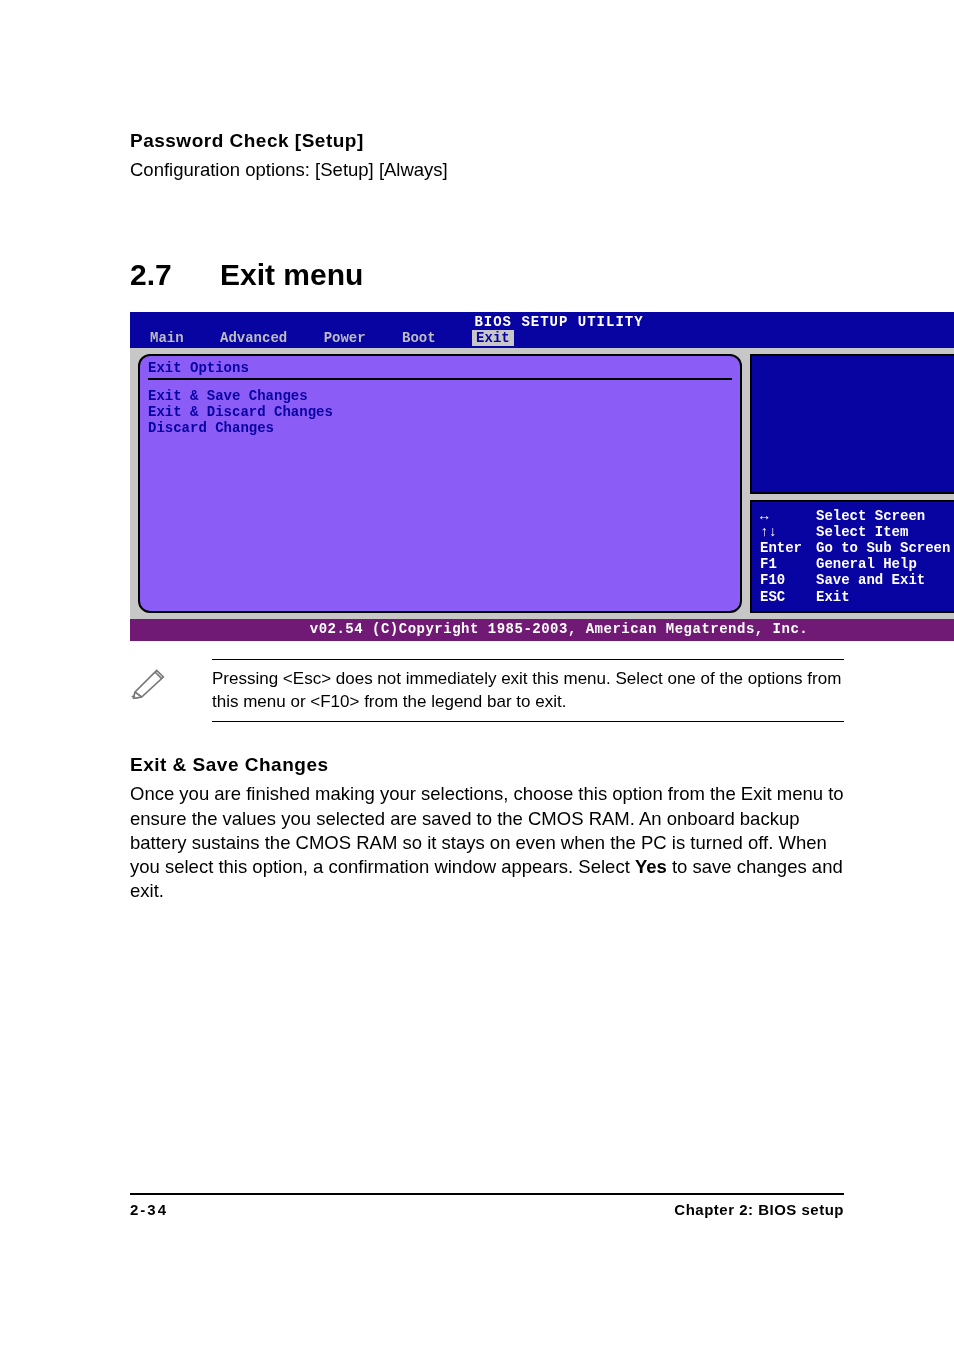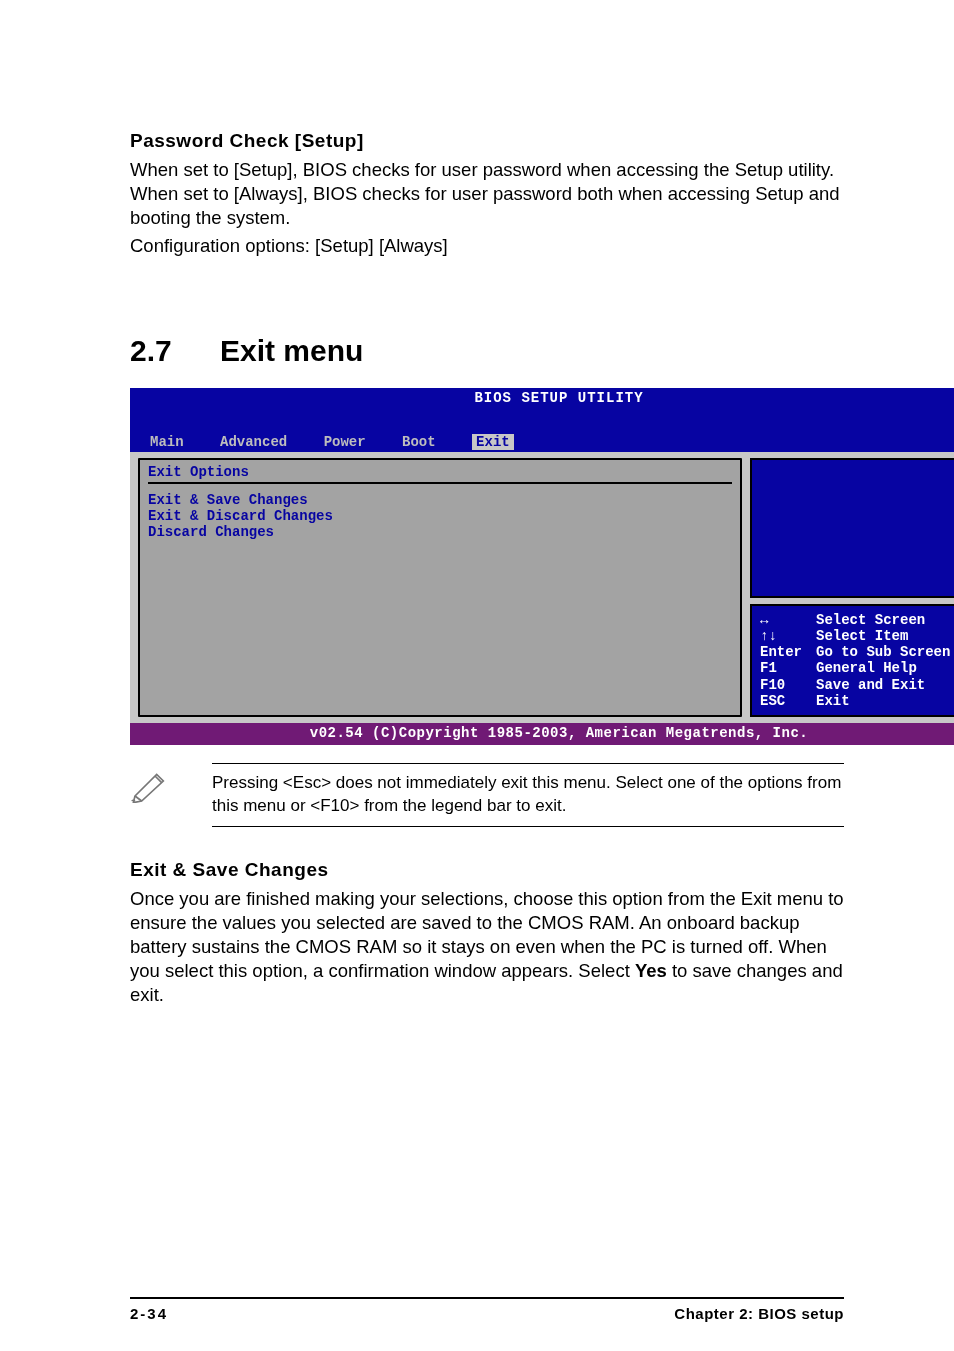--- a/index.html
+++ b/index.html
@@ -54,40 +54,39 @@
     font-size: 14px;
     letter-spacing: 1px;
   }
   .bios-menubar {
     padding: 0 20px 2px 20px;
   }
   .bios-menubar span {
     display: inline-block;
     margin-right: 28px;
     color: #bdbdbd;
-    margin-top: 28px;
   }
   .bios-menubar .sel {
     background: #c7c7c7;
     color: #0704a2;
     padding: 0 4px;
   }
   .bios-body {
     background: #c7c7c7;
     color: #0704a2;
     padding: 6px 8px 6px 8px;
     display: flex;
     gap: 8px;
   }
   .bios-left {
     flex: 1;
     border: 2px solid #000;
-    border-radius: 1px;
+    border-radius: 12px;
     padding: 4px 8px 110px 8px;
-    background: #a3a3a3;
+    background: #8b5cf6;
   }
   .bios-left .grp-title {
     color: #0704a2;
     margin-bottom: 2px;
   }
   .bios-left .hr {
     border-top: 2px solid #000;
     margin: 2px 0 8px 0;
   }
   .bios-left .item { color: #0704a2; padding: 0; line-height: 1.15; }
@@ -159,21 +158,20 @@
   .footer-rule .left { font-weight: 700; letter-spacing: 2px;}
   .footer-rule .right { font-weight: 700; letter-spacing: 0.5px;}
 </style>
 </head>
 <body>
 
 <div class="page">
 
   <div class="block">
     <div class="h1">Password Check [Setup]</div>
-    <p class="para">When set to [Setup], BIOS checks for user password when accessing the Setup utility. When set to [Always], BIOS checks for user password both when accessing Setup and booting the system.</p>
     <p class="para">Configuration options: [Setup] [Always]</p>
   </div>
 
   <div class="block2">
     <div class="h1-sec">
       <span class="secnum">2.7</span><span>Exit menu</span>
     </div>
   </div>
 
   <div class="bios">

